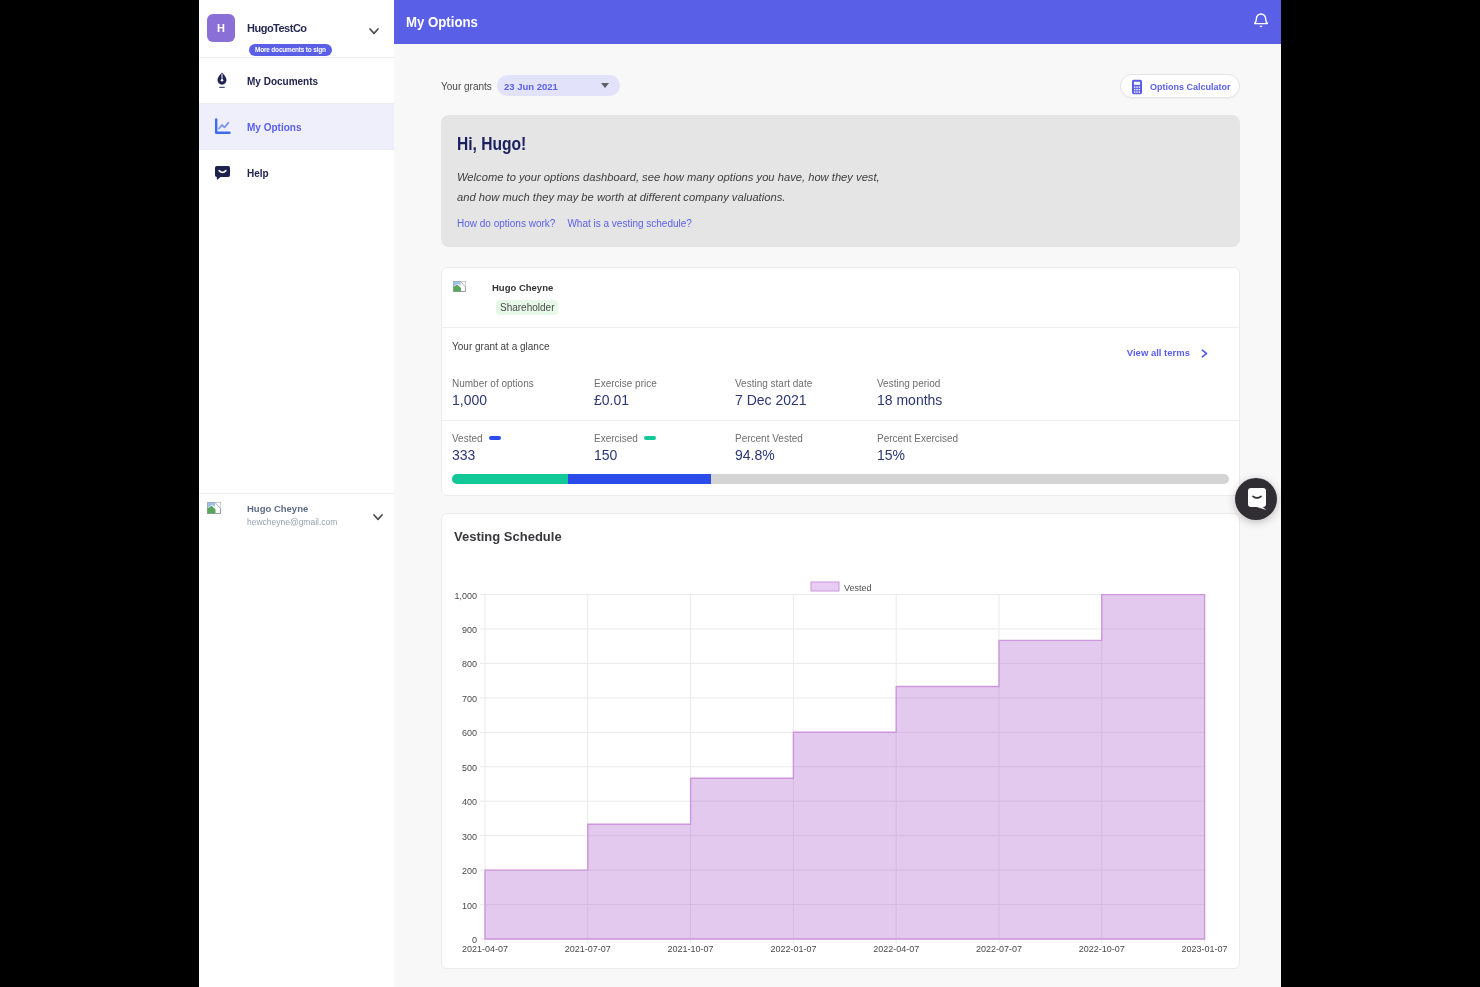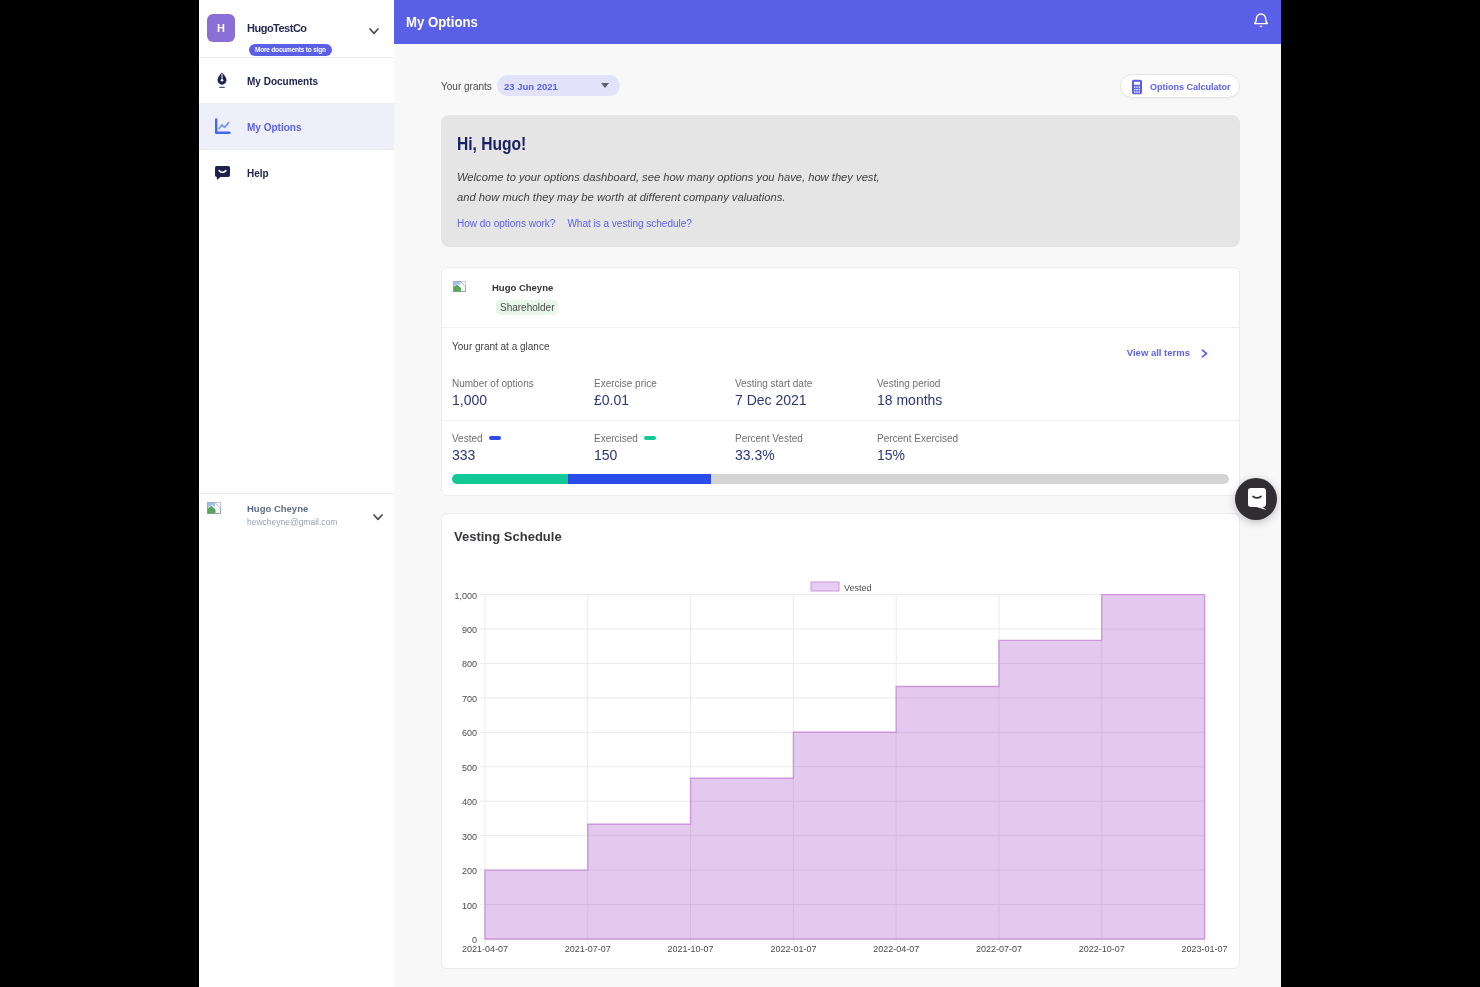--- a/index.html
+++ b/index.html
@@ -197,21 +197,21 @@
     <div class="stat" style="left:10px; top:165px;">
         <div class="sl">Vested<span class="dash" style="background:#2b4ce8;"></span></div>
         <div class="sv">333</div>
       </div>
     <div class="stat" style="left:152px; top:165px;">
         <div class="sl">Exercised<span class="dash" style="background:#12c896;"></span></div>
         <div class="sv">150</div>
       </div>
     <div class="stat" style="left:293px; top:165px;">
         <div class="sl">Percent Vested</div>
-        <div class="sv">33.3%</div>
+        <div class="sv">94.8%</div>
       </div>
     <div class="stat" style="left:435px; top:165px;">
         <div class="sl">Percent Exercised</div>
         <div class="sv">15%</div>
       </div>
 
     <div class="pbar">
         <div class="g"></div>
         <div class="b"></div>
       </div>

